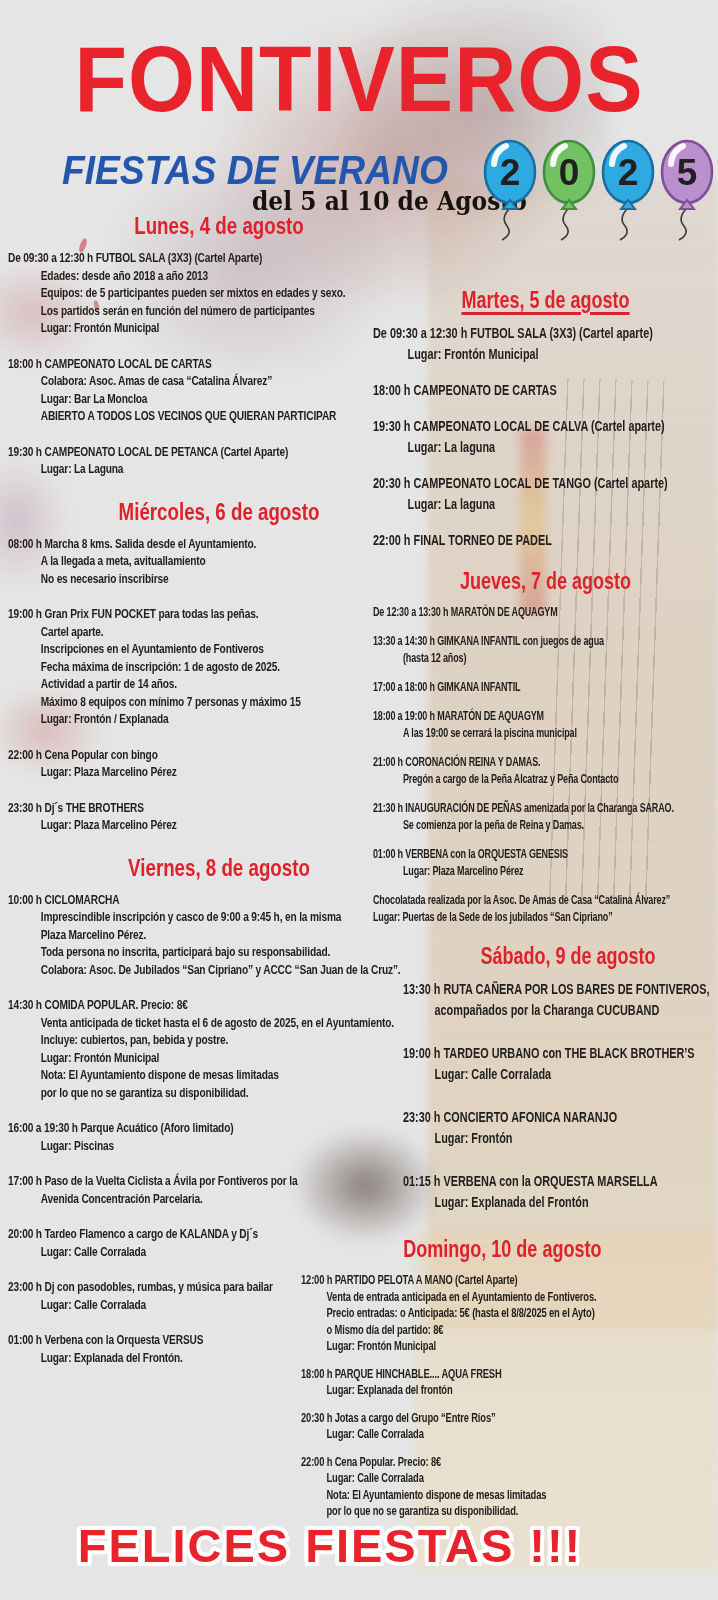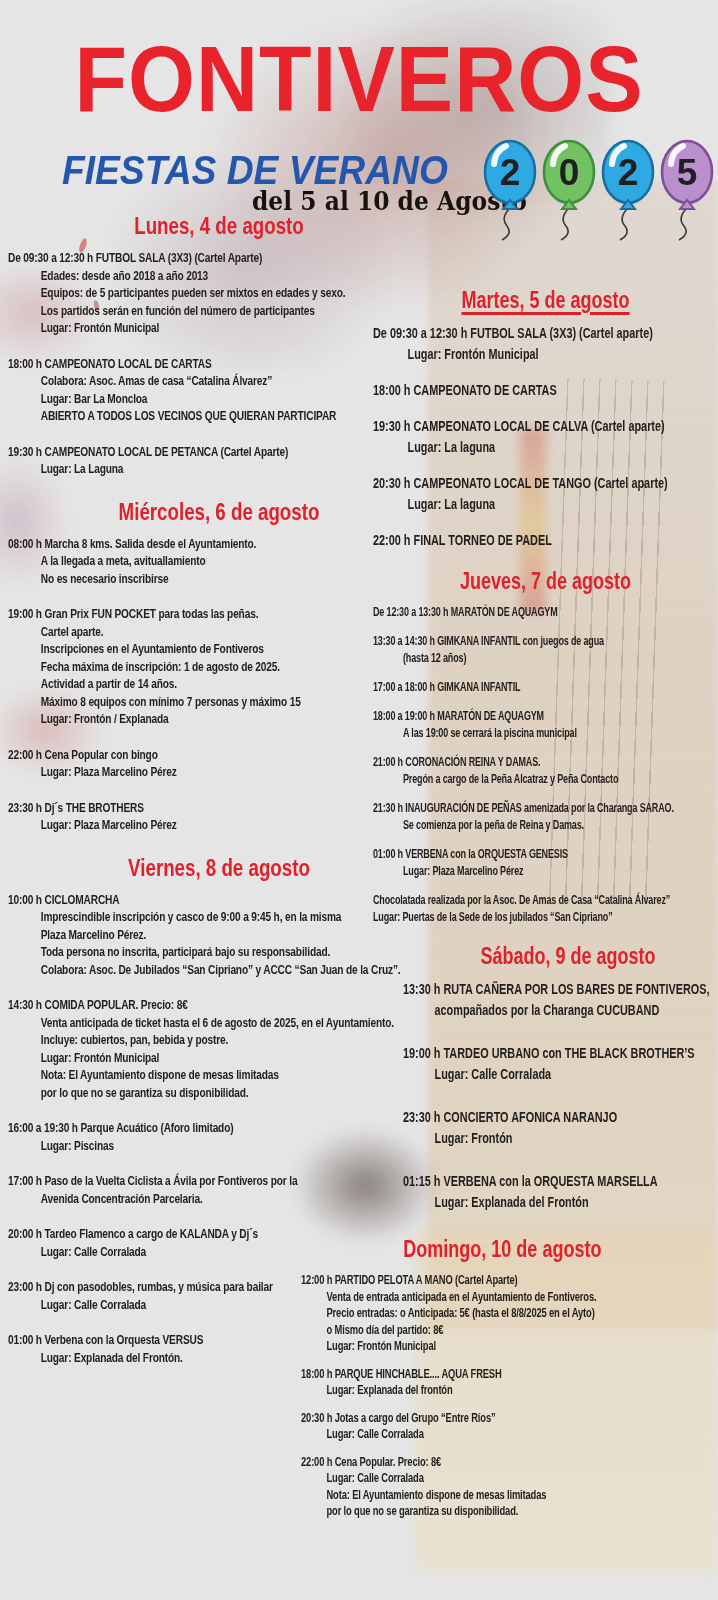--- a/index.html
+++ b/index.html
@@ -354,13 +354,14 @@
           <div class="event">
             <div class="event-first">22:00 h Cena Popular. Precio: 8€</div>
             <div class="event-detail">Lugar: Calle Corralada</div>
             <div class="event-detail">Nota: El Ayuntamiento dispone de mesas limitadas</div>
             <div class="event-detail">por lo que no se garantiza su disponibilidad.</div>
           </div>
         </div>
       </section>
     </div>
 
+  <div class="footer-message">FELICES FIESTAS !!!</div>
 </div>
 
 </body></html>

